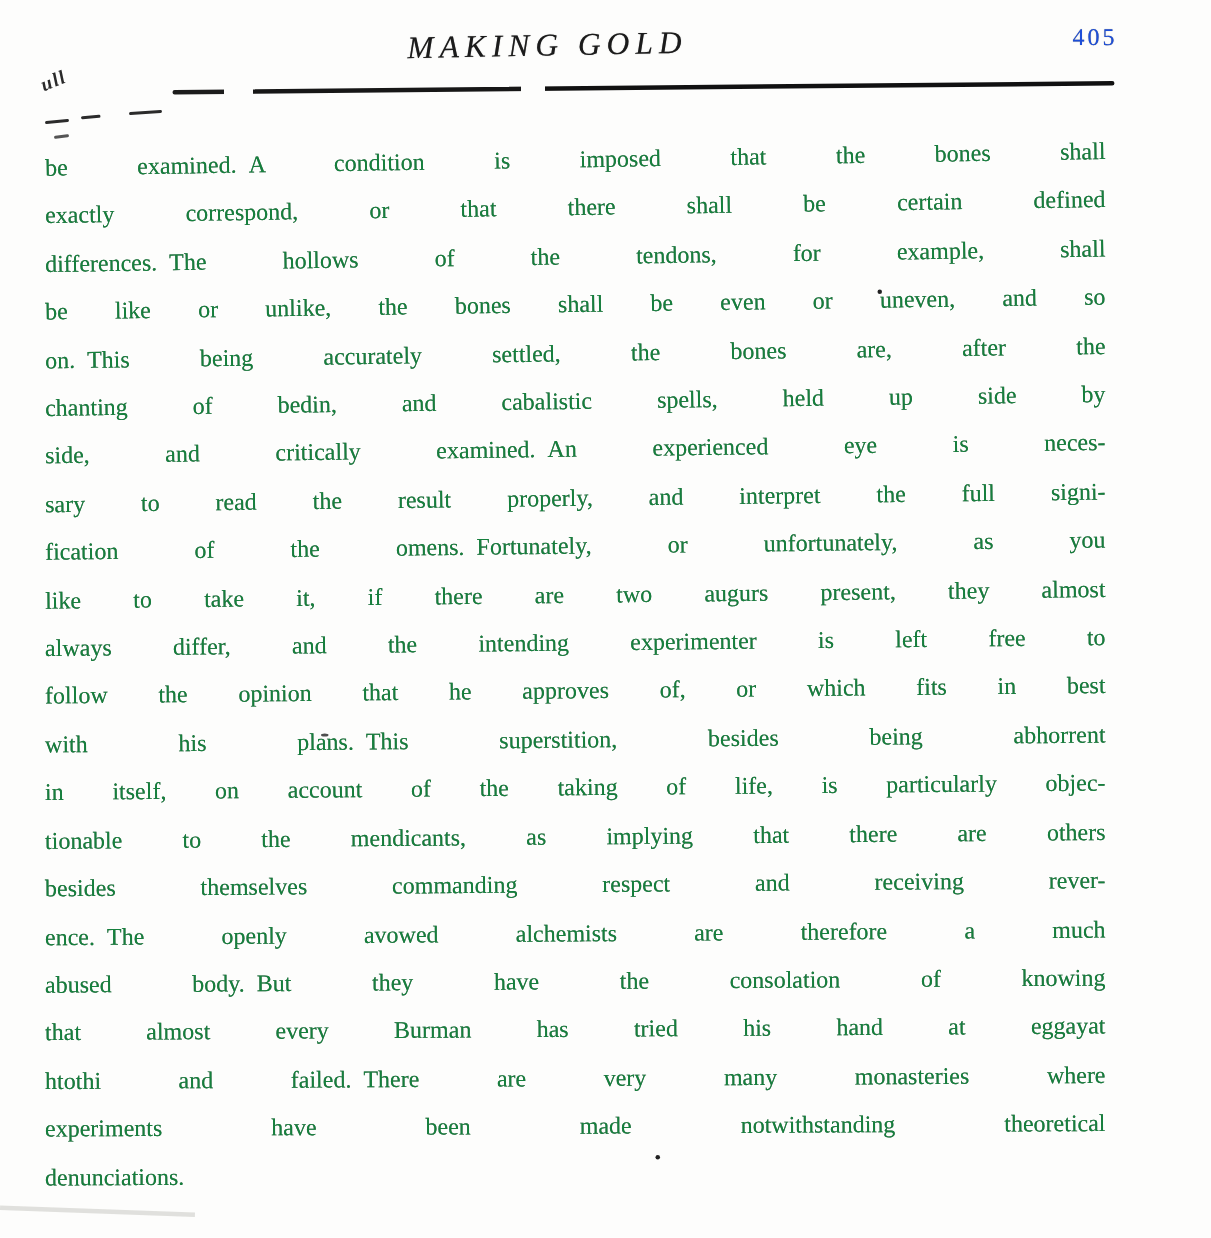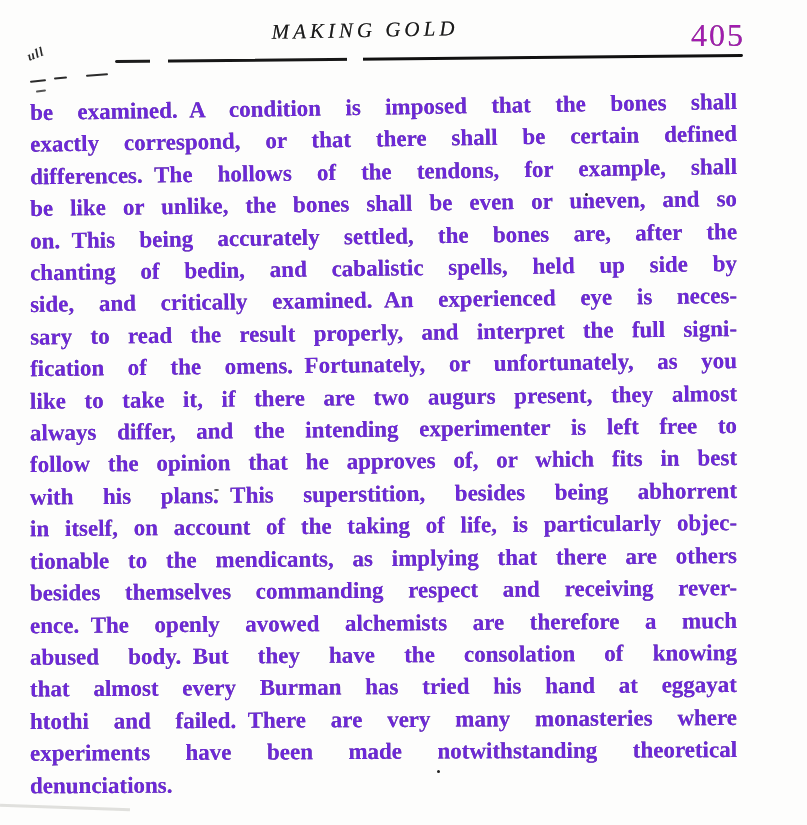--- a/index.html
+++ b/index.html
@@ -24,23 +24,23 @@
     font-size:21px;font-weight:normal;font-style:italic;
     letter-spacing:4px;
     text-align:center;
     transform:rotate(-1.1deg);
     color:#1b1b1b;
     text-shadow:0 0 .5px rgba(0,0,0,.55);
   }
   .page-number{
     position:absolute;
     right:62px;top:17px;
-    font-size:32px;
+    font-size:16px;
     letter-spacing:2px;
-    color:#a21caf;
+    color:#1d4ed8;
     text-shadow:0 0 .5px rgba(0,0,0,.5);
   }
   .margin-mark{
     position:absolute;
     left:27px;top:46px;
     font-size:13px;font-style:italic;font-weight:bold;
     transform:rotate(-22deg);
     color:#2a2a2a;
     letter-spacing:1px;
   }
@@ -56,25 +56,24 @@
   }
   .rule-dash{position:absolute;height:2px;background:#2b2b2b;border-radius:1px;}
   .rule-dash.d1{left:30px;top:80px;width:16px;transform:rotate(-6deg);}
   .rule-dash.d2{left:54px;top:77px;width:13px;transform:rotate(-5deg);}
   .rule-dash.d3{left:86px;top:74px;width:22px;transform:rotate(-4deg);}
   .rule-dash.d4{left:36px;top:90px;width:10px;transform:rotate(-8deg);opacity:.8;}
   
   .body-text{
     position:absolute;
     left:30px;top:86px;width:707px;
-    font-size:23px;
+    font-size:16px;
     line-height:32.4px;
-    color:#6d28d9;
+    color:#15803d;
     text-shadow:0 0 .4px rgba(0,0,0,.55);
-    font-weight:bold;
   }
   .line{
     text-align:justify;
     text-align-last:justify;
     white-space:nowrap;
     transform-origin:100% 50%;
   }
   .line.last{
     text-align-last:left;
     white-space:normal;

